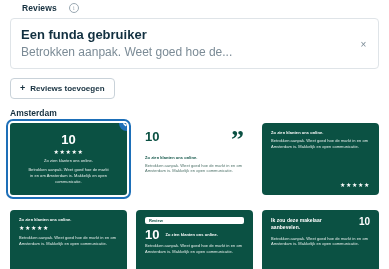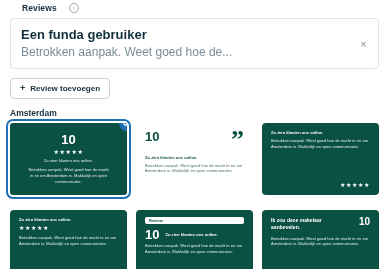--- a/index.html
+++ b/index.html
@@ -238,21 +238,21 @@
 
   <div class="review-card">
     <div class="review-title">Een funda gebruiker</div>
     <div class="review-sub">Betrokken aanpak. Weet goed hoe de...</div>
     <button class="review-close">×</button>
   </div>
 
   <div class="add-btn-wrap">
     <button class="add-btn">
       <span class="plus">+</span>
-      <span>Review toevoegen</span>
+      <span>Reviews toevoegen</span>
     </button>
   </div>
 
   <div class="template-head">Amsterdam</div>
 
   <div class="template-grid">
 
     <div class="tile selected">
       <div class="check-badge">
         <svg width="9" height="9" viewBox="0 0 12 12" fill="none" aria-hidden="true">

